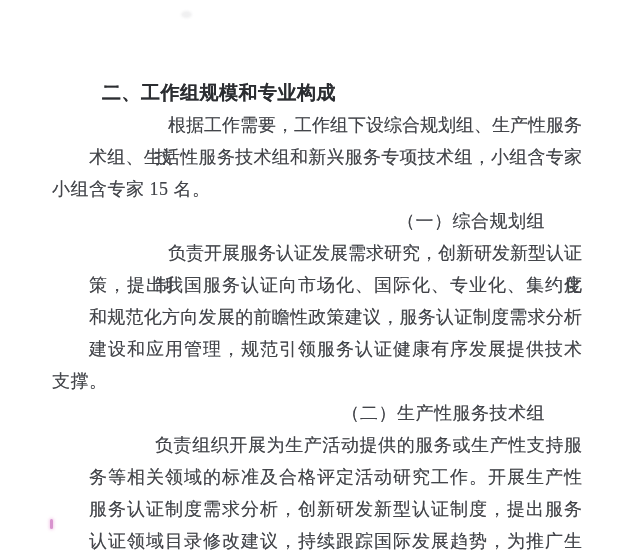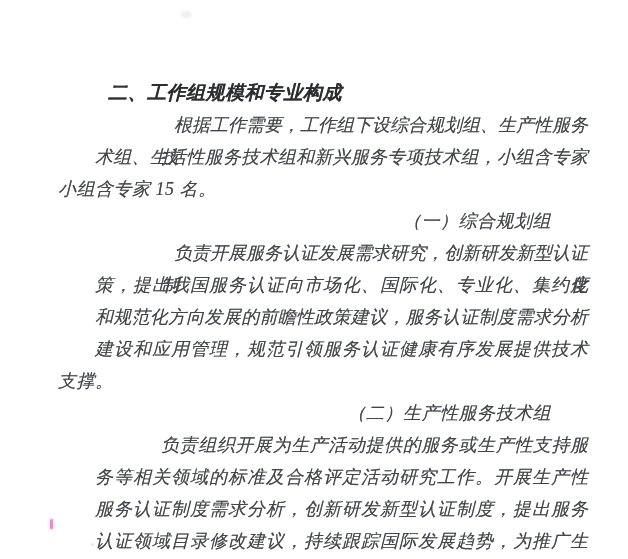--- a/index.html
+++ b/index.html
@@ -9,24 +9,23 @@
   }
   .page {
     position: relative;
     width: 628px;
     height: 559px;
     background: #ffffff;
     overflow: hidden;
   }
   .content {
     position: absolute;
-    left: 58px;
+    left: 52px;
     top: 77px;
     width: 493px;
-    font-style: italic;
   }
   .line {
     box-sizing: border-box;
     width: 100%;
     height: 32px;
     line-height: 32px;
     font-family: "Liberation Serif", "DejaVu Serif", serif;
     font-size: 18px;
     color: #43454a;
     letter-spacing: 0.5px;

